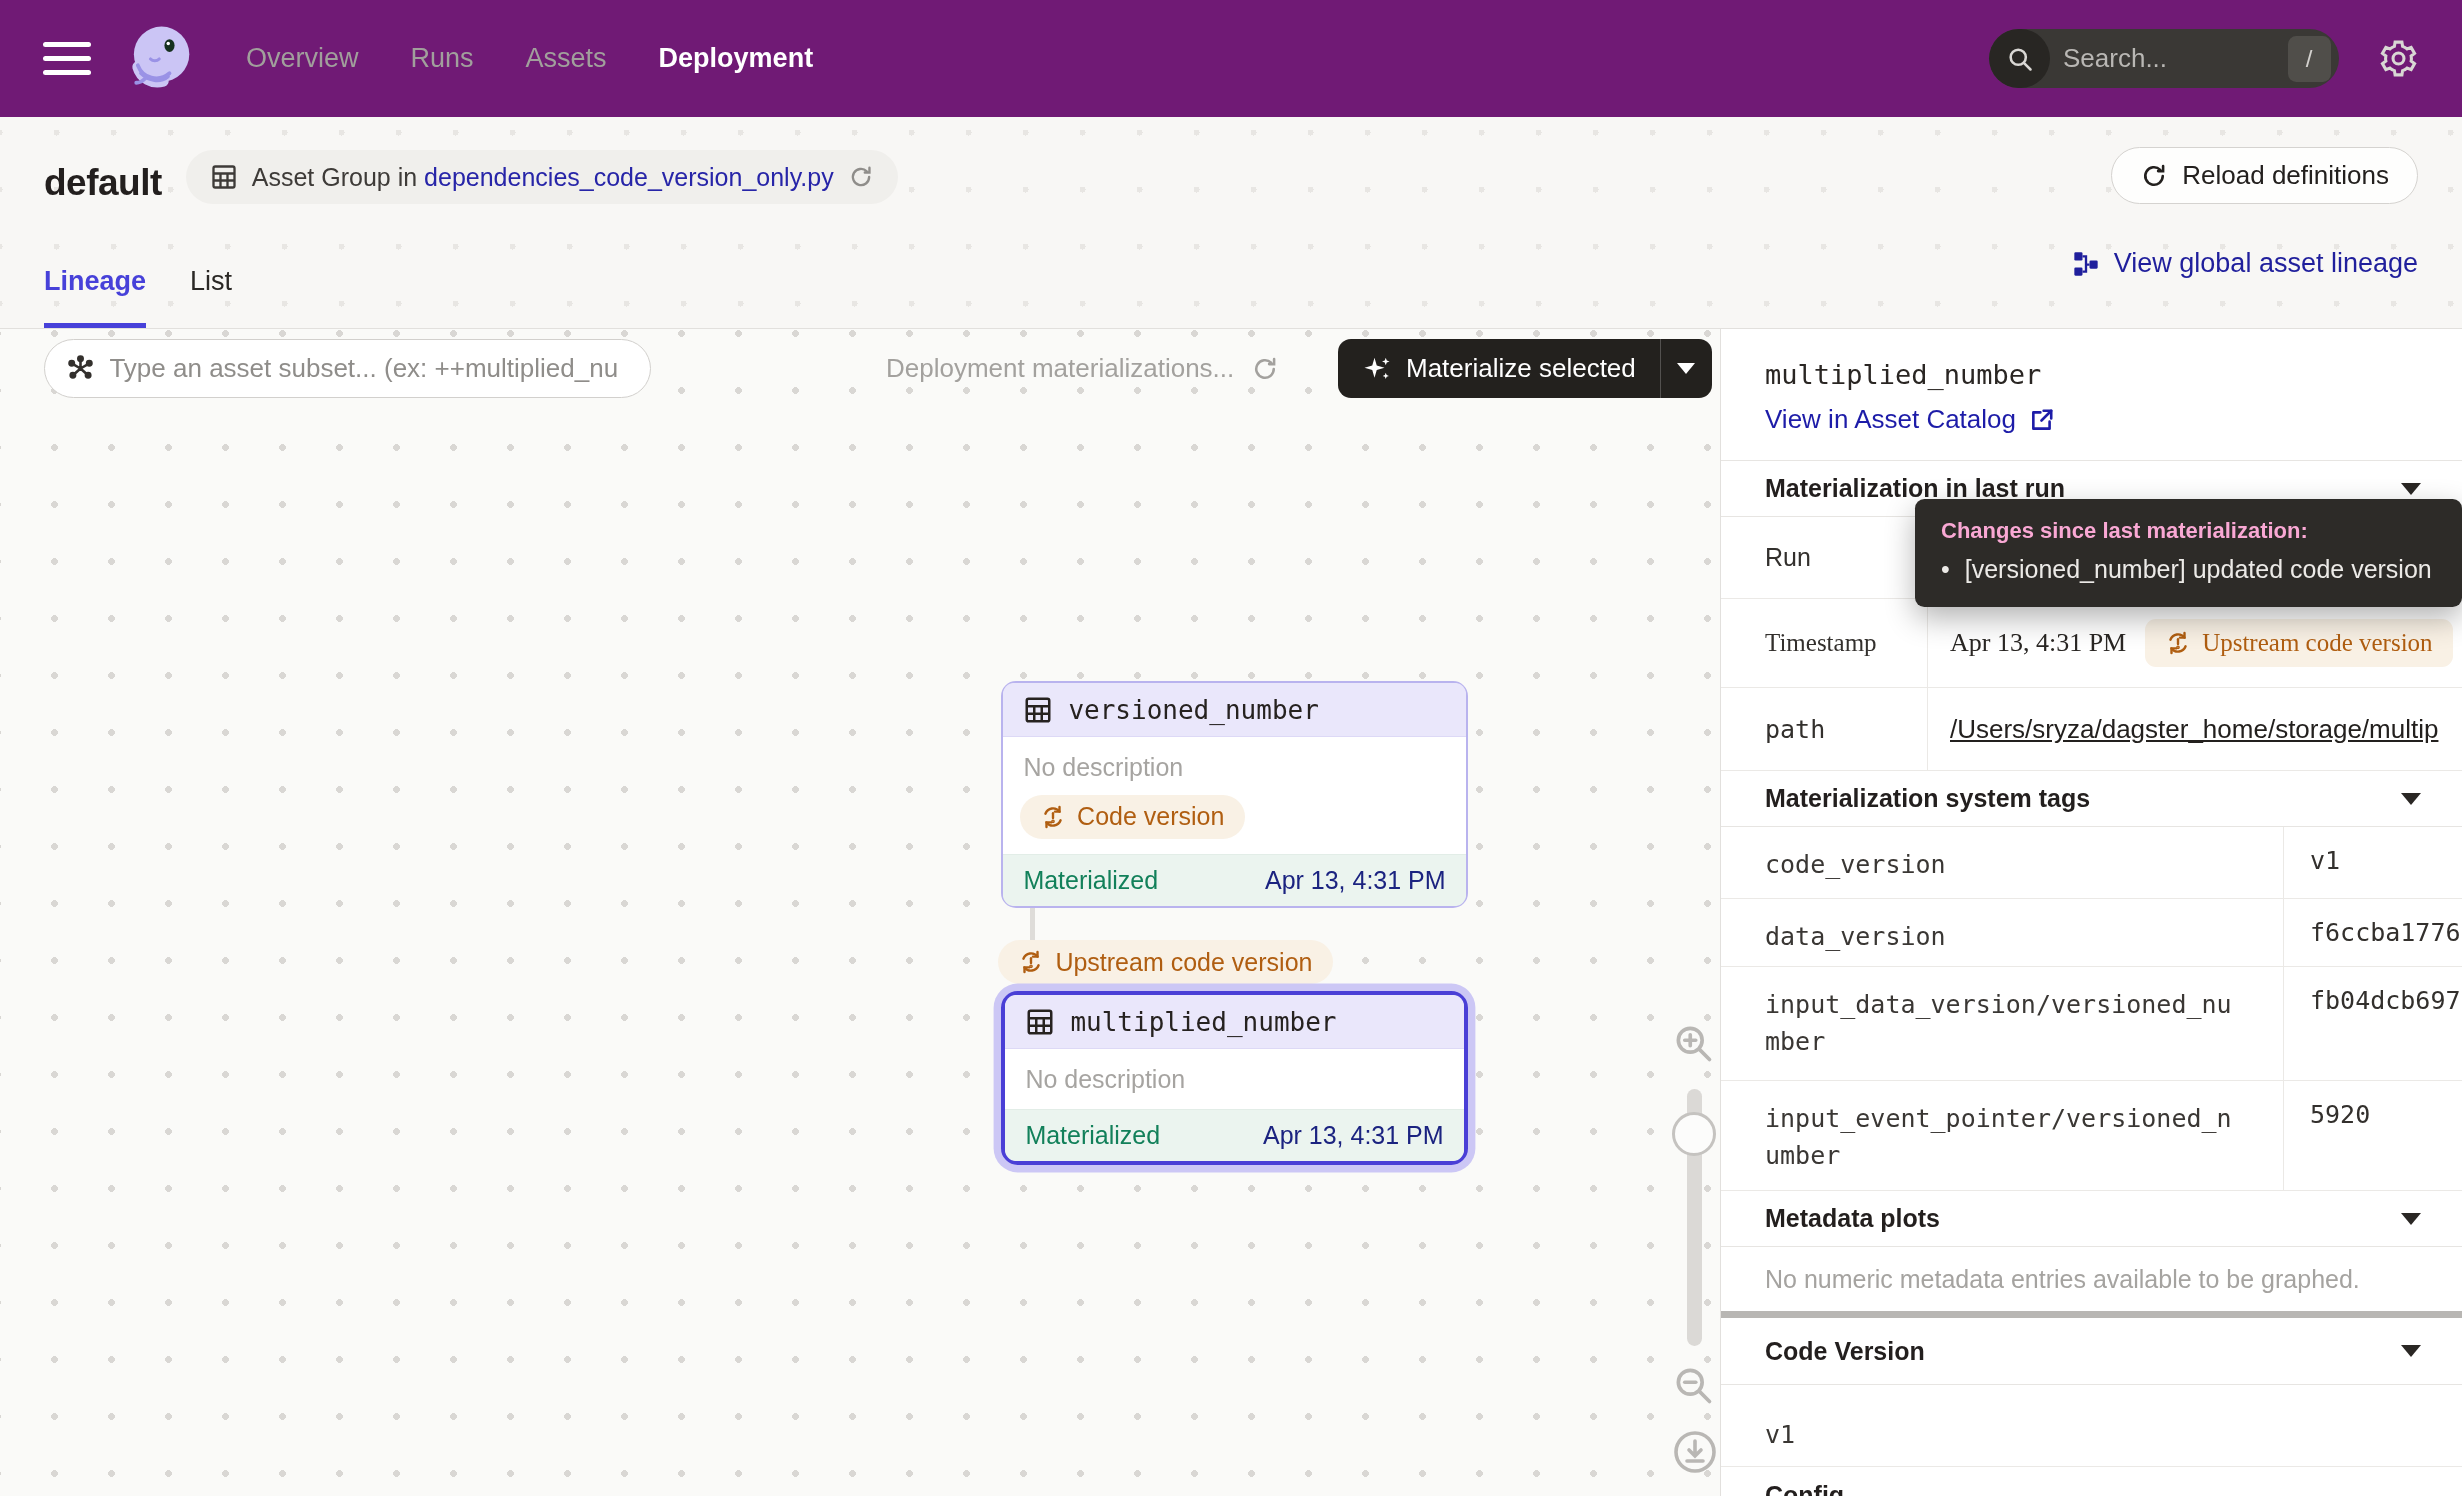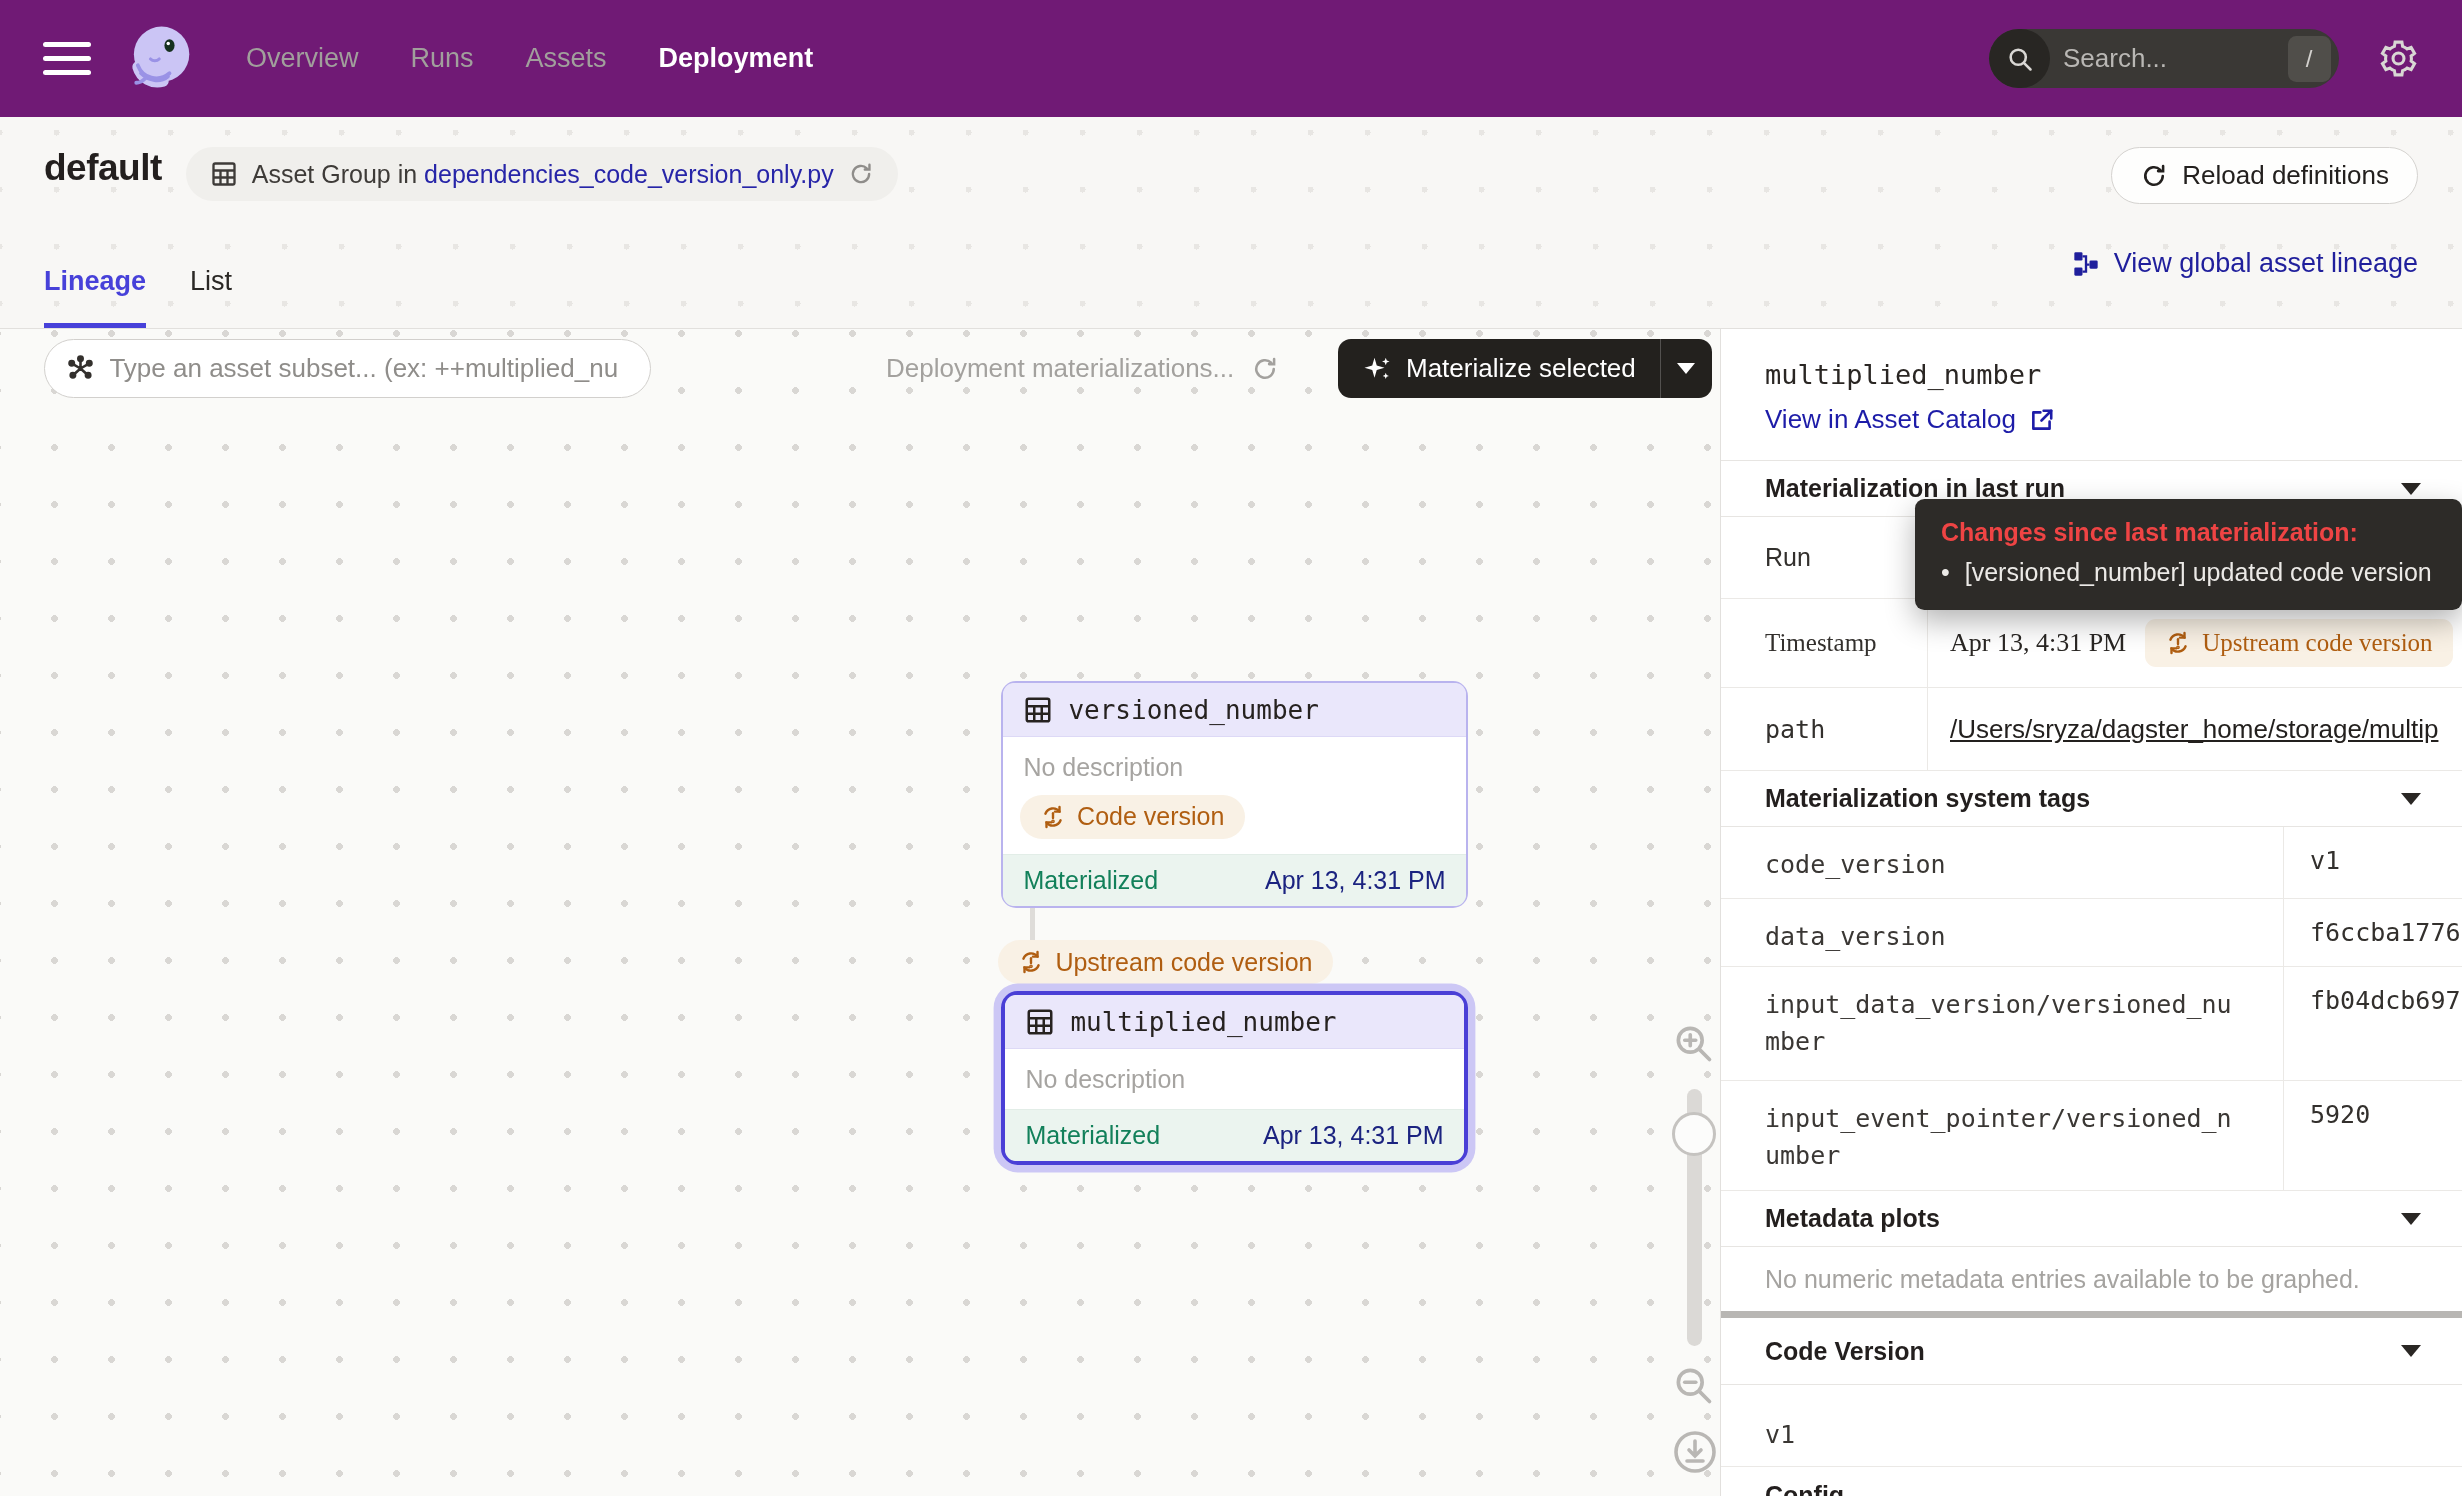--- a/index.html
+++ b/index.html
@@ -19,21 +19,21 @@
   .search-icon-wrap { width:61px; height:59px; border-radius:30px; background:#282623; display:flex; align-items:center; justify-content:center; flex:none; }
   .search-input { flex:1; min-width:0; background:transparent; border:none; outline:none; color:#e8e6e3; font-size:26px; font-family:"Liberation Sans",sans-serif; padding-left:13px; }
   .search-input::placeholder { color:#b9b7b4; }
   .slash-key { width:43px; height:46px; background:#504e4a; border-radius:8.3px; color:#d3d1ce; display:flex; align-items:center; justify-content:center; font-size:24px; margin-right:8.3px; flex:none; }
   .gear-btn { margin-left:39px; color:#d9d7d4; cursor:pointer; display:flex; }
 
   
   .pagehead { position:relative; height:211px; background-color:#f8f7f5;
     background-image:radial-gradient(#e8e6e3 3px, transparent 3px);
     background-size:57px 57px; background-position:28px 44px; }
-  .head-row1 { display:flex; align-items:flex-start; gap:24px; padding:30px 44px 0; }
+  .head-row1 { display:flex; align-items:flex-end; gap:24px; padding:30px 44px 0; }
   .page-title { font-size:37px; font-weight:700; color:#231f1e; letter-spacing:-0.5px; }
   .group-badge { height:54px; background:#f0efec; border-radius:27px; display:inline-flex; align-items:center; gap:14px; padding:0 24px; font-size:25px; color:#3e3b38; }
   .group-badge a { color:#2725a8; text-decoration:none; cursor:pointer; }
   .reload-btn { margin-left:auto; height:57px; border:1.9px solid #d5d3d0; border-radius:29px; background:#fefefd; display:flex; align-items:center; gap:14px; padding:0 28px; font-size:26px; color:#23201e; cursor:pointer; }
   .tabs { position:absolute; left:44px; bottom:0; display:flex; gap:44px; font-size:27px; }
   .tab { padding-bottom:26px; border-bottom:5.6px solid transparent; color:#2b2825; cursor:pointer; }
   .tab.active { color:#4741d9; font-weight:700; border-color:#4741d9; }
   .global-link { position:absolute; right:44px; top:131px; display:flex; align-items:center; gap:14px; color:#201f9c; font-size:27px; cursor:pointer; }
 
   
@@ -91,21 +91,21 @@
   .path-link { text-decoration:underline; color:#23201e; font-size:26px; cursor:pointer; }
   .badge-orange.sq { border-radius:11px; height:48px; }
   .tagrow .lbl { width:563px; display:block; padding:18.5px 39px 0 44px; font-family:"DejaVu Sans Mono",monospace; line-height:1.5; word-break:break-all; color:#3a3734; align-items:flex-start; }
   .tagrow .val { display:block; padding:18.5px 0 0 26px; font-family:"DejaVu Sans Mono",monospace; color:#33302d; }
   .meta-empty { height:64px; display:flex; align-items:center; padding-left:44px; color:#a5a3a0; }
   .thick-div { height:7.4px; background:#b8b6b3; }
   .code-body { height:82px; padding:35px 0 0 44px; font-family:"DejaVu Sans Mono",monospace; color:#3a3734; border-bottom:1.9px solid #ebe9e6; }
   .config-sec { padding:14px 0 0 44px; font-weight:700; color:#231f1e; }
 
   .tooltip { position:absolute; left:194px; right:0; top:170px; background:#2d2b28; border-radius:9.3px; padding:19.4px 26px 23px; box-shadow:0 11px 30px rgba(0,0,0,.30); z-index:5; }
-  .tt-title { color:#ef4444; font-weight:700; font-size:25px; }
+  .tt-title { color:#f9a8d4; font-weight:700; font-size:22px; }
   .tt-item { margin-top:10.2px; color:#eceae7; font-size:25px; display:flex; gap:15px; }
 
   svg { display:block; }
 </style>
 </head>
 <body>
 
 <nav class="topnav">
   <div class="hamburger">
       <div></div>

